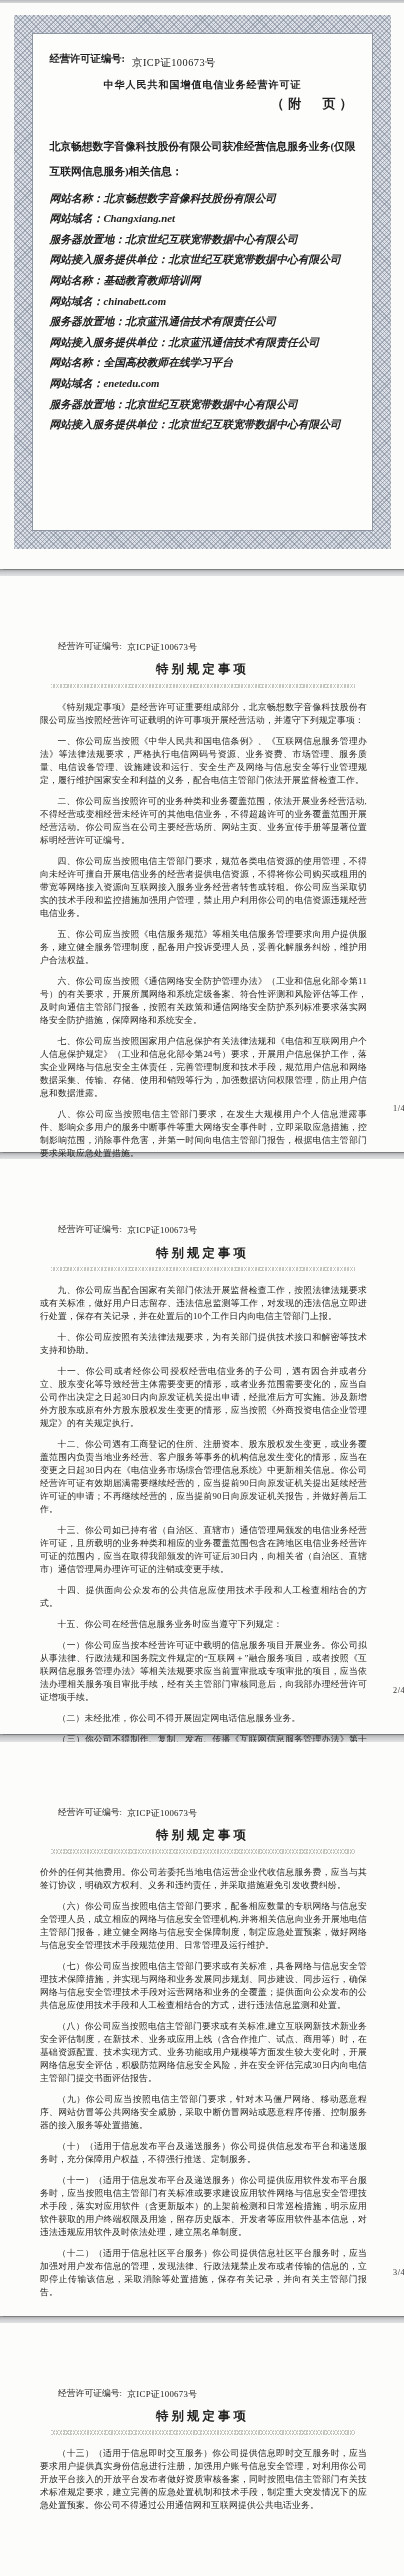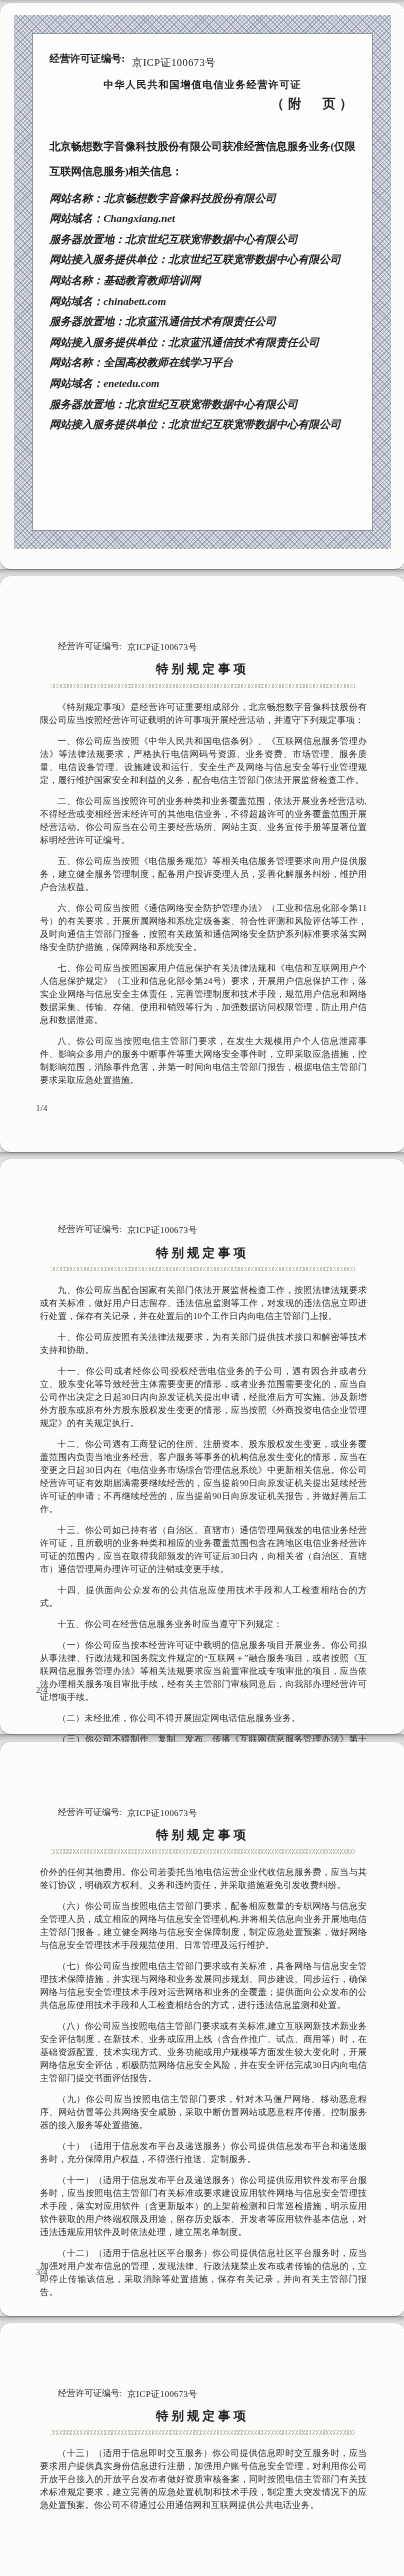--- a/index.html
+++ b/index.html
@@ -9,21 +9,20 @@
     font-family:"Liberation Serif","DejaVu Serif",serif;
     color:#222;
   }
   .canvas{width:405px;overflow:hidden;}
   .topstrip{height:3.1px;background:linear-gradient(#b9bbbd,#d5d7d9);}
   .gap{height:7.2px;background:linear-gradient(#9fa1a3,#c9cbcd 45%,#e0e2e4);}
   .page{
     position:relative;
     background:#fcfcfa;
     box-shadow:0 0.5px 1px rgba(0,0,0,.25);
-    border-radius:10px;
   }
   
   .page1{height:566px;}
   .frame{
     position:absolute;left:14.4px;right:14.4px;top:12.4px;bottom:20.6px;
     background:
       repeating-linear-gradient(45deg,rgba(118,129,145,.50) 0 1px,rgba(255,255,255,0) 1px 3.1px),
       repeating-linear-gradient(-45deg,rgba(118,129,145,.50) 0 1px,rgba(255,255,255,0) 1px 3.1px),
       #dce0e6;
   }
@@ -64,21 +63,21 @@
     opacity:.85;
   }
   .body{margin:12.4px 30px 0 32px;}
   .para{
     margin:8px;font-size:8.8px;line-height:13px;letter-spacing:0.2px;
     text-align:justify;text-indent:2em;color:#242424;
   }
   .para.cont{text-indent:0;}
   .pageno{
     position:absolute;bottom:39px;left:8px;right:0;
-    text-align:left;font-size:8.2px;letter-spacing:0.5px;color:#333;padding-left:28px;
+    text-align:right;font-size:8.2px;letter-spacing:0.5px;color:#333;padding-left:28px;
   }
 </style>
 </head>
 <body>
 
 <div class="canvas">
 
   <div class="topstrip"></div>
 
   <div class="page page1">
@@ -113,20 +112,21 @@
   <section class="page special sp-h1">
     <div class="hdr">
       <span>经营许可证编号:</span><span class="hdr-no">京ICP证100673号</span>
     </div>
     <h2 class="sp-title">特别规定事项</h2>
     <div class="squiggle"></div>
     <div class="body">
         <p class="para">《特别规定事项》是经营许可证重要组成部分，北京畅想数字音像科技股份有限公司应当按照经营许可证载明的许可事项开展经营活动，并遵守下列规定事项：</p>
         <p class="para">一、你公司应当按照《中华人民共和国电信条例》、《互联网信息服务管理办法》等法律法规要求，严格执行电信网码号资源、业务资费、市场管理、服务质量、电信设备管理、设施建设和运行、安全生产及网络与信息安全等行业管理规定，履行维护国家安全和利益的义务，配合电信主管部门依法开展监督检查工作。</p>
         <p class="para">二、你公司应当按照许可的业务种类和业务覆盖范围，依法开展业务经营活动,不得经营或变相经营未经许可的其他电信业务，不得超越许可的业务覆盖范围开展经营活动。你公司应当在公司主要经营场所、网站主页、业务宣传手册等显著位置标明经营许可证编号。</p>
+        <p class="para">四、你公司应当按照电信主管部门要求，规范各类电信资源的使用管理，不得向未经许可擅自开展电信业务的经营者提供电信资源，不得将你公司购买或租用的带宽等网络接入资源向互联网接入服务业务经营者转售或转租。你公司应当采取切实的技术手段和监控措施加强用户管理，禁止用户利用你公司的电信资源违规经营电信业务。</p>
         <p class="para">五、你公司应当按照《电信服务规范》等相关电信服务管理要求向用户提供服务，建立健全服务管理制度，配备用户投诉受理人员，妥善化解服务纠纷，维护用户合法权益。</p>
         <p class="para">六、你公司应当按照《通信网络安全防护管理办法》（工业和信息化部令第11号）的有关要求，开展所属网络和系统定级备案、符合性评测和风险评估等工作，及时向通信主管部门报备，按照有关政策和通信网络安全防护系列标准要求落实网络安全防护措施，保障网络和系统安全。</p>
         <p class="para">七、你公司应当按照国家用户信息保护有关法律法规和《电信和互联网用户个人信息保护规定》（工业和信息化部令第24号）要求，开展用户信息保护工作，落实企业网络与信息安全主体责任，完善管理制度和技术手段，规范用户信息和网络数据采集、传输、存储、使用和销毁等行为，加强数据访问权限管理，防止用户信息和数据泄露。</p>
         <p class="para">八、你公司应当按照电信主管部门要求，在发生大规模用户个人信息泄露事件、影响众多用户的服务中断事件等重大网络安全事件时，立即采取应急措施，控制影响范围，消除事件危害，并第一时间向电信主管部门报告，根据电信主管部门要求采取应急处置措施。</p>
       </div>
     <div class="pageno">1/4</div>
   </section>
 
   <div class="gap"></div>
 

